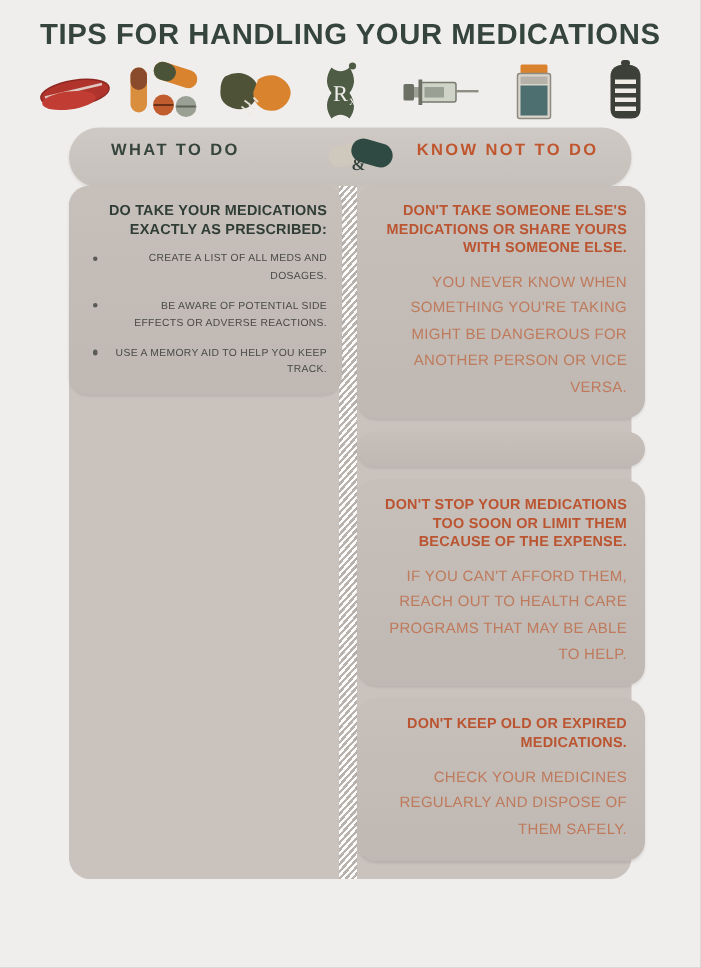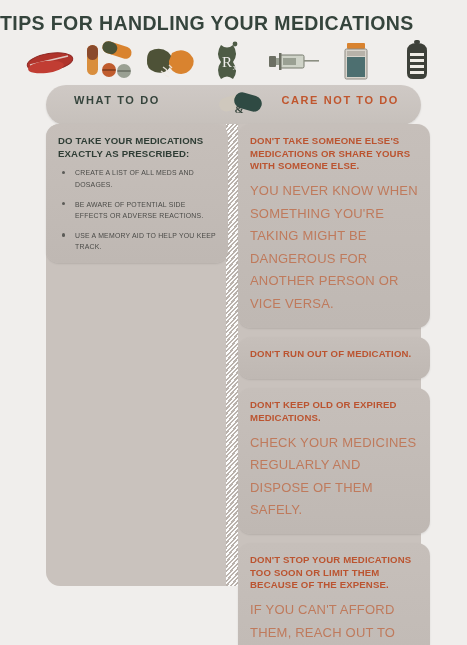--- a/index.html
+++ b/index.html
@@ -7,21 +7,21 @@
     width:467px;height:645px;overflow:hidden;
     background:#f0eeec;
     font-family:"Liberation Sans","DejaVu Sans",sans-serif;
     -webkit-font-smoothing:antialiased;
   }
   #root{position:relative;width:467px;height:645px;}
 
   
   .title{
     position:absolute;left:0;top:12px;width:467px;
-    text-align:left;
+    text-align:center;
     font-size:19.5px;font-weight:bold;letter-spacing:.4px;
     color:#35443c;
     white-space:nowrap;
   }
 
   
   .icon-strip{
     position:absolute;left:22px;top:38px;width:423px;height:48px;
     display:flex;align-items:center;justify-content:space-between;
   }
@@ -65,20 +65,21 @@
   .col{position:absolute;top:124px;}
   .col-left{left:46px;width:182px;}
   .col-right{left:238px;width:192px;}
 
   .card{
     position:relative;
     background:linear-gradient(180deg,#c6bfba 0%,#bfb8b3 100%);
     border-radius:13px;
     box-shadow:0 1px 2px rgba(0,0,0,.10);
     margin-bottom:9px;
+    text-align:right;
   }
   .col-left .card{padding:11px 10px 11px 12px;}
   .col-right .card{padding:11px 12px 12px 12px;}
 
   .card h3{
     margin:0 0 7px 0;
     font-size:9.6px;font-weight:bold;line-height:1.32;
     letter-spacing:.15px;
     text-transform:uppercase;
   }
@@ -96,21 +97,21 @@
   }
   ul.bullets li:last-child{margin-bottom:0;}
   ul.bullets li::before{
     content:"";position:absolute;left:4px;top:3.3px;
     width:3.2px;height:3.2px;border-radius:50%;
     background:#5b5b57;
   }
 
   .body-text{
     margin:0;
-    font-size:13px;line-height:1.74;letter-spacing:.2px;
+    font-size:10px;line-height:1.74;letter-spacing:.2px;
     color:#bf7a5c;
     text-transform:uppercase;
   }
 
   
   svg{display:block;}
 </style>
 </head>
 <body>
 
@@ -202,21 +203,21 @@
 
   <div class="banner">
     <div class="banner-left">WHAT TO DO</div>
     <div class="banner-icon">
       <svg width="46" height="32" viewBox="0 0 46 32">
         <rect x="1" y="7" width="26" height="14" rx="7" transform="rotate(-14 14 14)" fill="#cfc8bd"></rect>
         <rect x="16" y="5" width="28" height="16" rx="8" transform="rotate(16 30 13)" fill="#2f4a43"></rect>
         <text x="21" y="24" font-family="'Liberation Serif',serif" font-size="11" font-weight="bold" fill="#35443c" text-anchor="middle">&amp;</text>
       </svg>
     </div>
-    <div class="banner-right">CARE NOT TO DO</div>
+    <div class="banner-right">KNOW NOT TO DO</div>
   </div>
 
   <div class="base-panel"></div>
   <div class="divider"></div>
 
   <div class="col col-left">
 
     <div class="card">
       <h3>DO TAKE YOUR MEDICATIONS EXACTLY AS PRESCRIBED:</h3>
       <ul class="bullets">
@@ -232,28 +233,27 @@
 
   <div class="col col-right">
 
     <div class="card">
       <h3>DON'T TAKE SOMEONE ELSE'S MEDICATIONS OR SHARE YOURS WITH SOMEONE ELSE.</h3>
       <p class="body-text">YOU NEVER KNOW WHEN SOMETHING YOU'RE TAKING MIGHT BE DANGEROUS FOR ANOTHER PERSON OR VICE VERSA.</p>
     </div>
 
 
     <div class="card">
-      <h3>DON'T RUN OUT OF MEDICATION.</h3>
+    </div>
+
+    <div class="card">
+      <h3>DON'T STOP YOUR MEDICATIONS TOO SOON OR LIMIT THEM BECAUSE OF THE EXPENSE.</h3>
+      <p class="body-text">IF YOU CAN'T AFFORD THEM, REACH OUT TO HEALTH CARE PROGRAMS THAT MAY BE ABLE TO HELP.</p>
     </div>
 
     <div class="card">
       <h3>DON'T KEEP OLD OR EXPIRED MEDICATIONS.</h3>
       <p class="body-text">CHECK YOUR MEDICINES REGULARLY AND DISPOSE OF THEM SAFELY.</p>
     </div>
 
-    <div class="card">
-      <h3>DON'T STOP YOUR MEDICATIONS TOO SOON OR LIMIT THEM BECAUSE OF THE EXPENSE.</h3>
-      <p class="body-text">IF YOU CAN'T AFFORD THEM, REACH OUT TO HEALTH CARE PROGRAMS THAT MAY BE ABLE TO HELP.</p>
-    </div>
-
   </div>
 
 </div>
 
 </body></html>

